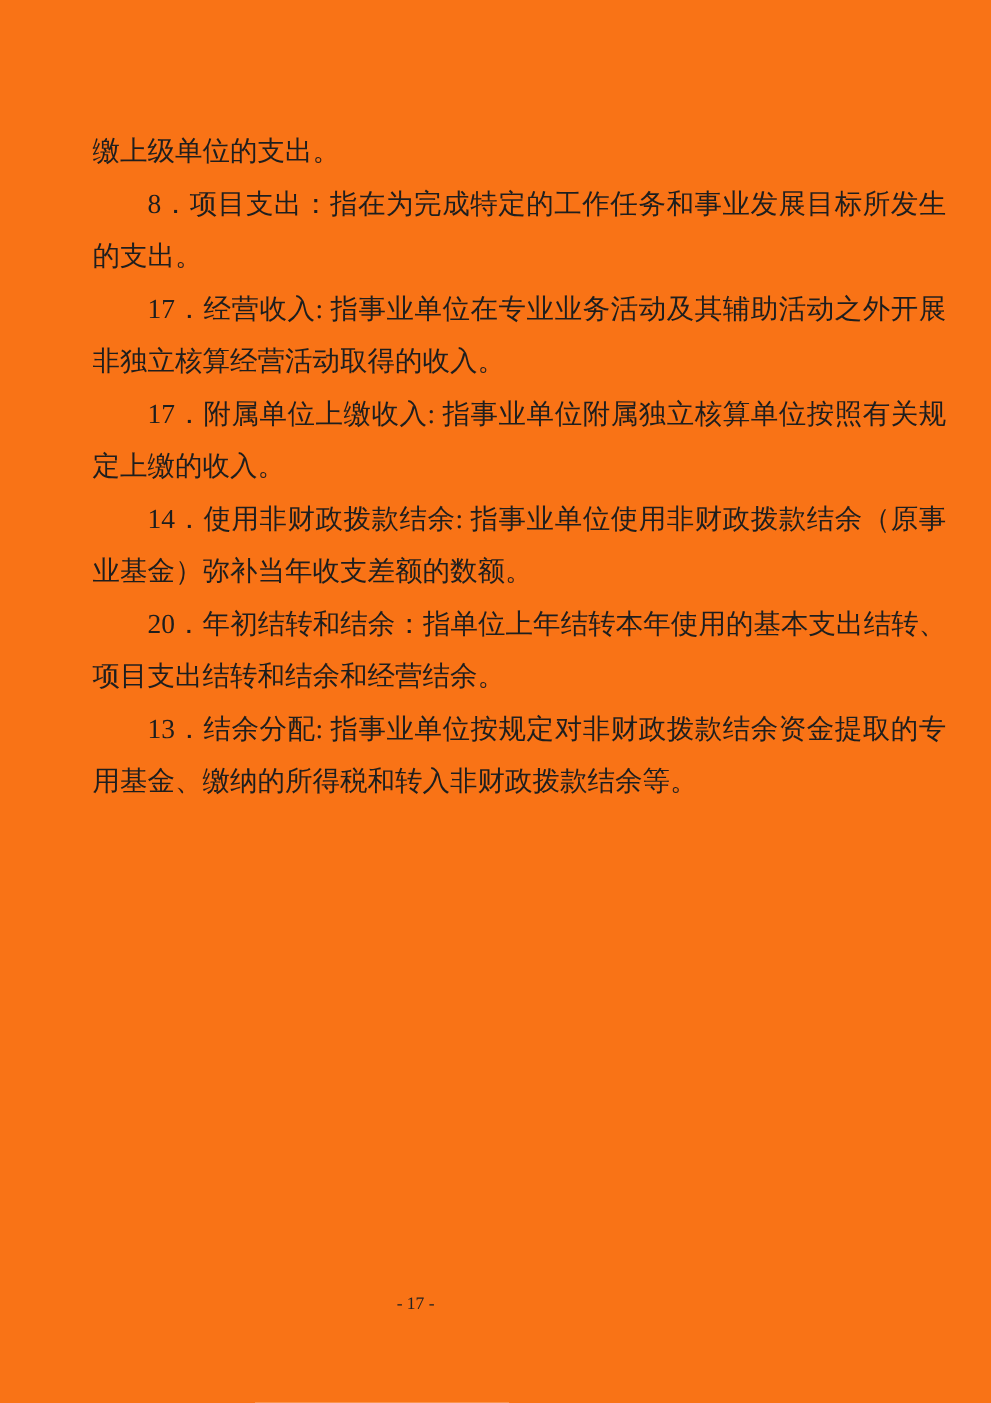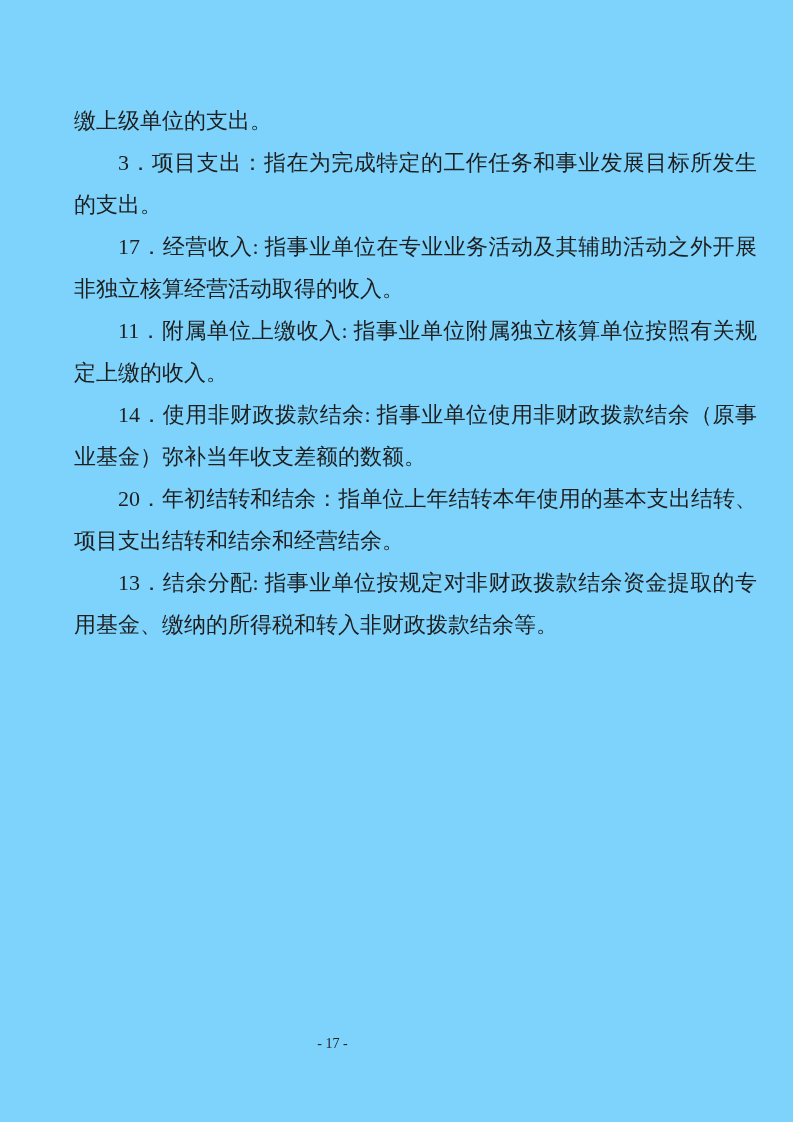--- a/index.html
+++ b/index.html
@@ -12,21 +12,21 @@
     background: #ffffff;
     overflow: hidden;
     position: relative;
     font-family: "Liberation Serif", serif;
   }
   .page {
     position: absolute;
     left: 0; top: 0;
     width: 793px;
     height: 1122px;
-    background: #7dd3fc;
+    background: #f97316;
   }
   .doc-body {
     position: absolute;
     left: 74px;
     top: 100px;
     width: 683px;
     font-size: 22px;
     line-height: 42px;
     color: #1e1e1e;
     text-align: justify;
@@ -55,21 +55,21 @@
     color: #222222;
     font-family: "Liberation Serif", serif;
   }
 </style>
 </head>
 <body>
 
 <div class="page">
   <div class="doc-body">
       <p class="para">缴上级单位的支出。</p>
-      <p class="para indent">3．项目支出：指在为完成特定的工作任务和事业发展目标所发生的支出。</p>
+      <p class="para indent">8．项目支出：指在为完成特定的工作任务和事业发展目标所发生的支出。</p>
       <p class="para indent">17．经营收入: 指事业单位在专业业务活动及其辅助活动之外开展非独立核算经营活动取得的收入。</p>
-      <p class="para indent">11．附属单位上缴收入: 指事业单位附属独立核算单位按照有关规定上缴的收入。</p>
+      <p class="para indent">17．附属单位上缴收入: 指事业单位附属独立核算单位按照有关规定上缴的收入。</p>
       <p class="para indent">14．使用非财政拨款结余: 指事业单位使用非财政拨款结余（原事业基金）弥补当年收支差额的数额。</p>
       <p class="para indent">20．年初结转和结余：指单位上年结转本年使用的基本支出结转、项目支出结转和结余和经营结余。</p>
       <p class="para indent">13．结余分配: 指事业单位按规定对非财政拨款结余资金提取的专用基金、缴纳的所得税和转入非财政拨款结余等。</p>
     </div>
   <div class="page-footer">- 17 -</div>
 </div>
 
 </body></html>

